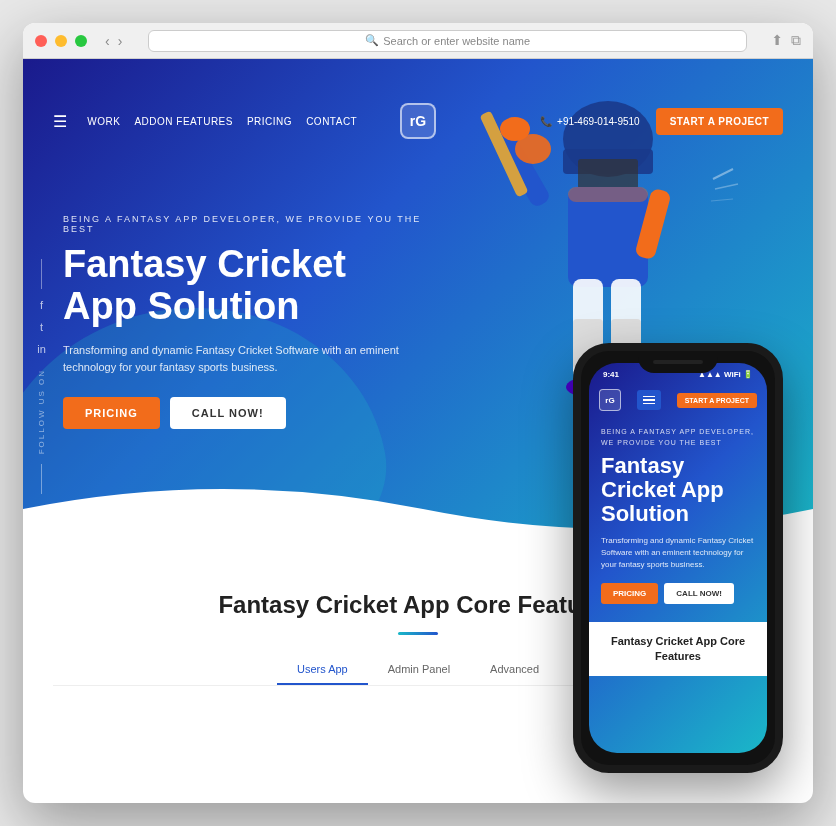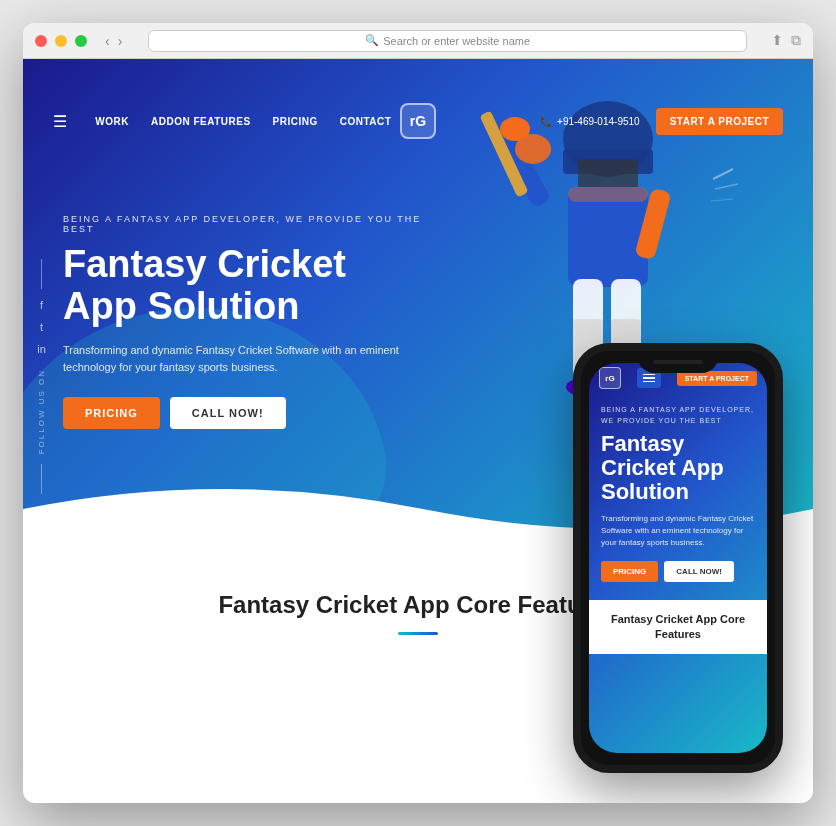--- a/index.html
+++ b/index.html
@@ -85,23 +85,23 @@
       z-index: 10;
     }
     .nav-left {
       display: flex; align-items: center; gap: 20px;
     }
     .hamburger { color: #fff; font-size: 16px; cursor: pointer; }
     .nav-links {
       display: flex; gap: 14px;
     }
     .nav-link {
-      color: #fff; font-size: 10px; font-weight: 700;
+      color: #fff; font-size: 10px; font-weight: 400;
       text-transform: uppercase; letter-spacing: 0.5px;
-      cursor: pointer; text-decoration: none; margin-left: 8px;
+      cursor: pointer; text-decoration: none;
     }
     .nav-center {
       position: absolute; left: 50%; transform: translateX(-50%);
     }
     .logo-hex {
       width: 36px; height: 36px;
       background: rgba(255,255,255,0.15);
       border: 2px solid rgba(255,255,255,0.6);
       border-radius: 8px;
       display: flex; align-items: center; justify-content: center;
@@ -537,30 +537,39 @@
       </div>
 
       <svg class="hero-wave" viewBox="0 0 790 80" preserveAspectRatio="none" xmlns="http://www.w3.org/2000/svg">
         <path d="M0,40 Q200,0 400,40 Q600,80 790,40 L790,80 L0,80 Z" fill="#fff"></path>
       </svg>
     </div>
 
     <div class="features-section">
       <h2 class="features-title">Fantasy Cricket App Core Features</h2>
       <div class="features-underline"></div>
+      <div class="features-tabs">
+        <div class="feat-tab active">Users App</div>
+        <div class="feat-tab">Admin Panel</div>
+        <div class="feat-tab">Advanced</div>
+      </div>
     </div>
   </div>
 
   <div class="phone-mockup-wrapper">
     <div class="phone-mockup">
       <div class="phone-notch">
         <div class="phone-notch-bar"></div>
       </div>
       <div class="phone-screen">
 
+        <div class="phone-status">
+          <span>9:41</span>
+          <span>▲▲▲ WiFi 🔋</span>
+        </div>
 
         <div class="phone-nav-bar">
           <div class="phone-logo">rG</div>
           <button class="phone-hamburger">
             <span></span>
               <span></span>
               <span></span>
           </button>
           <button class="phone-btn-start">START A PROJECT</button>
         </div>

